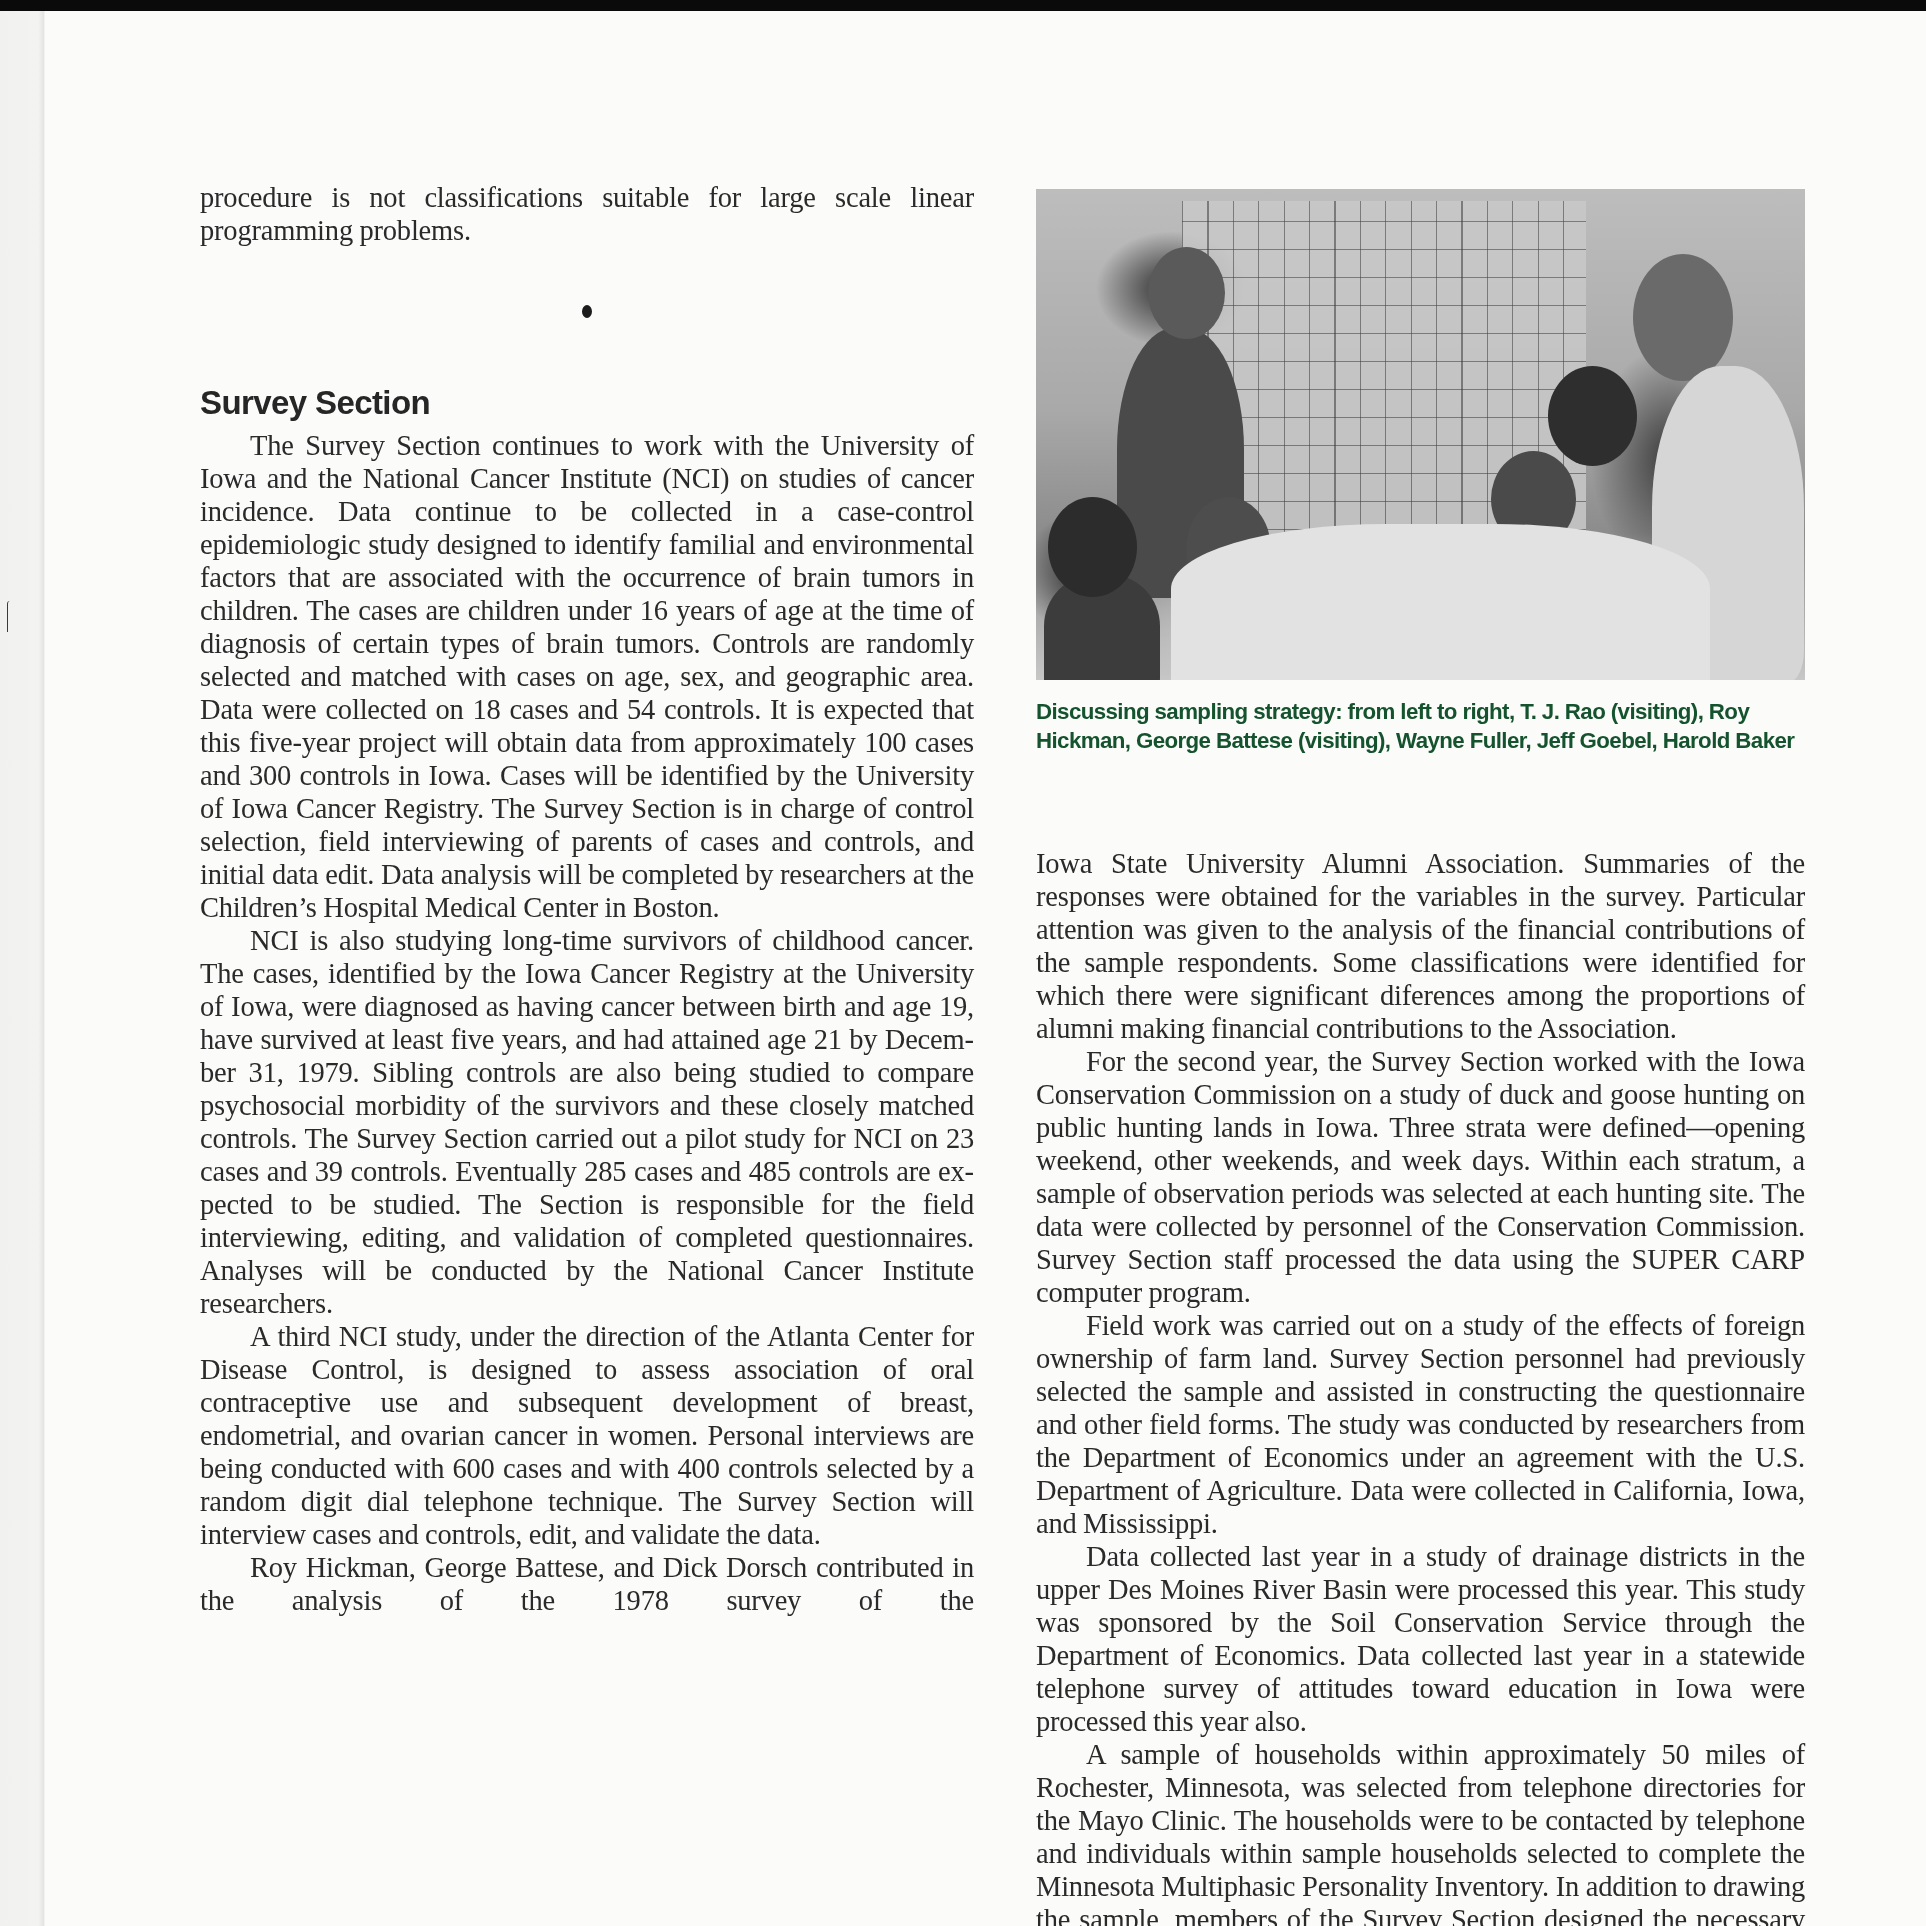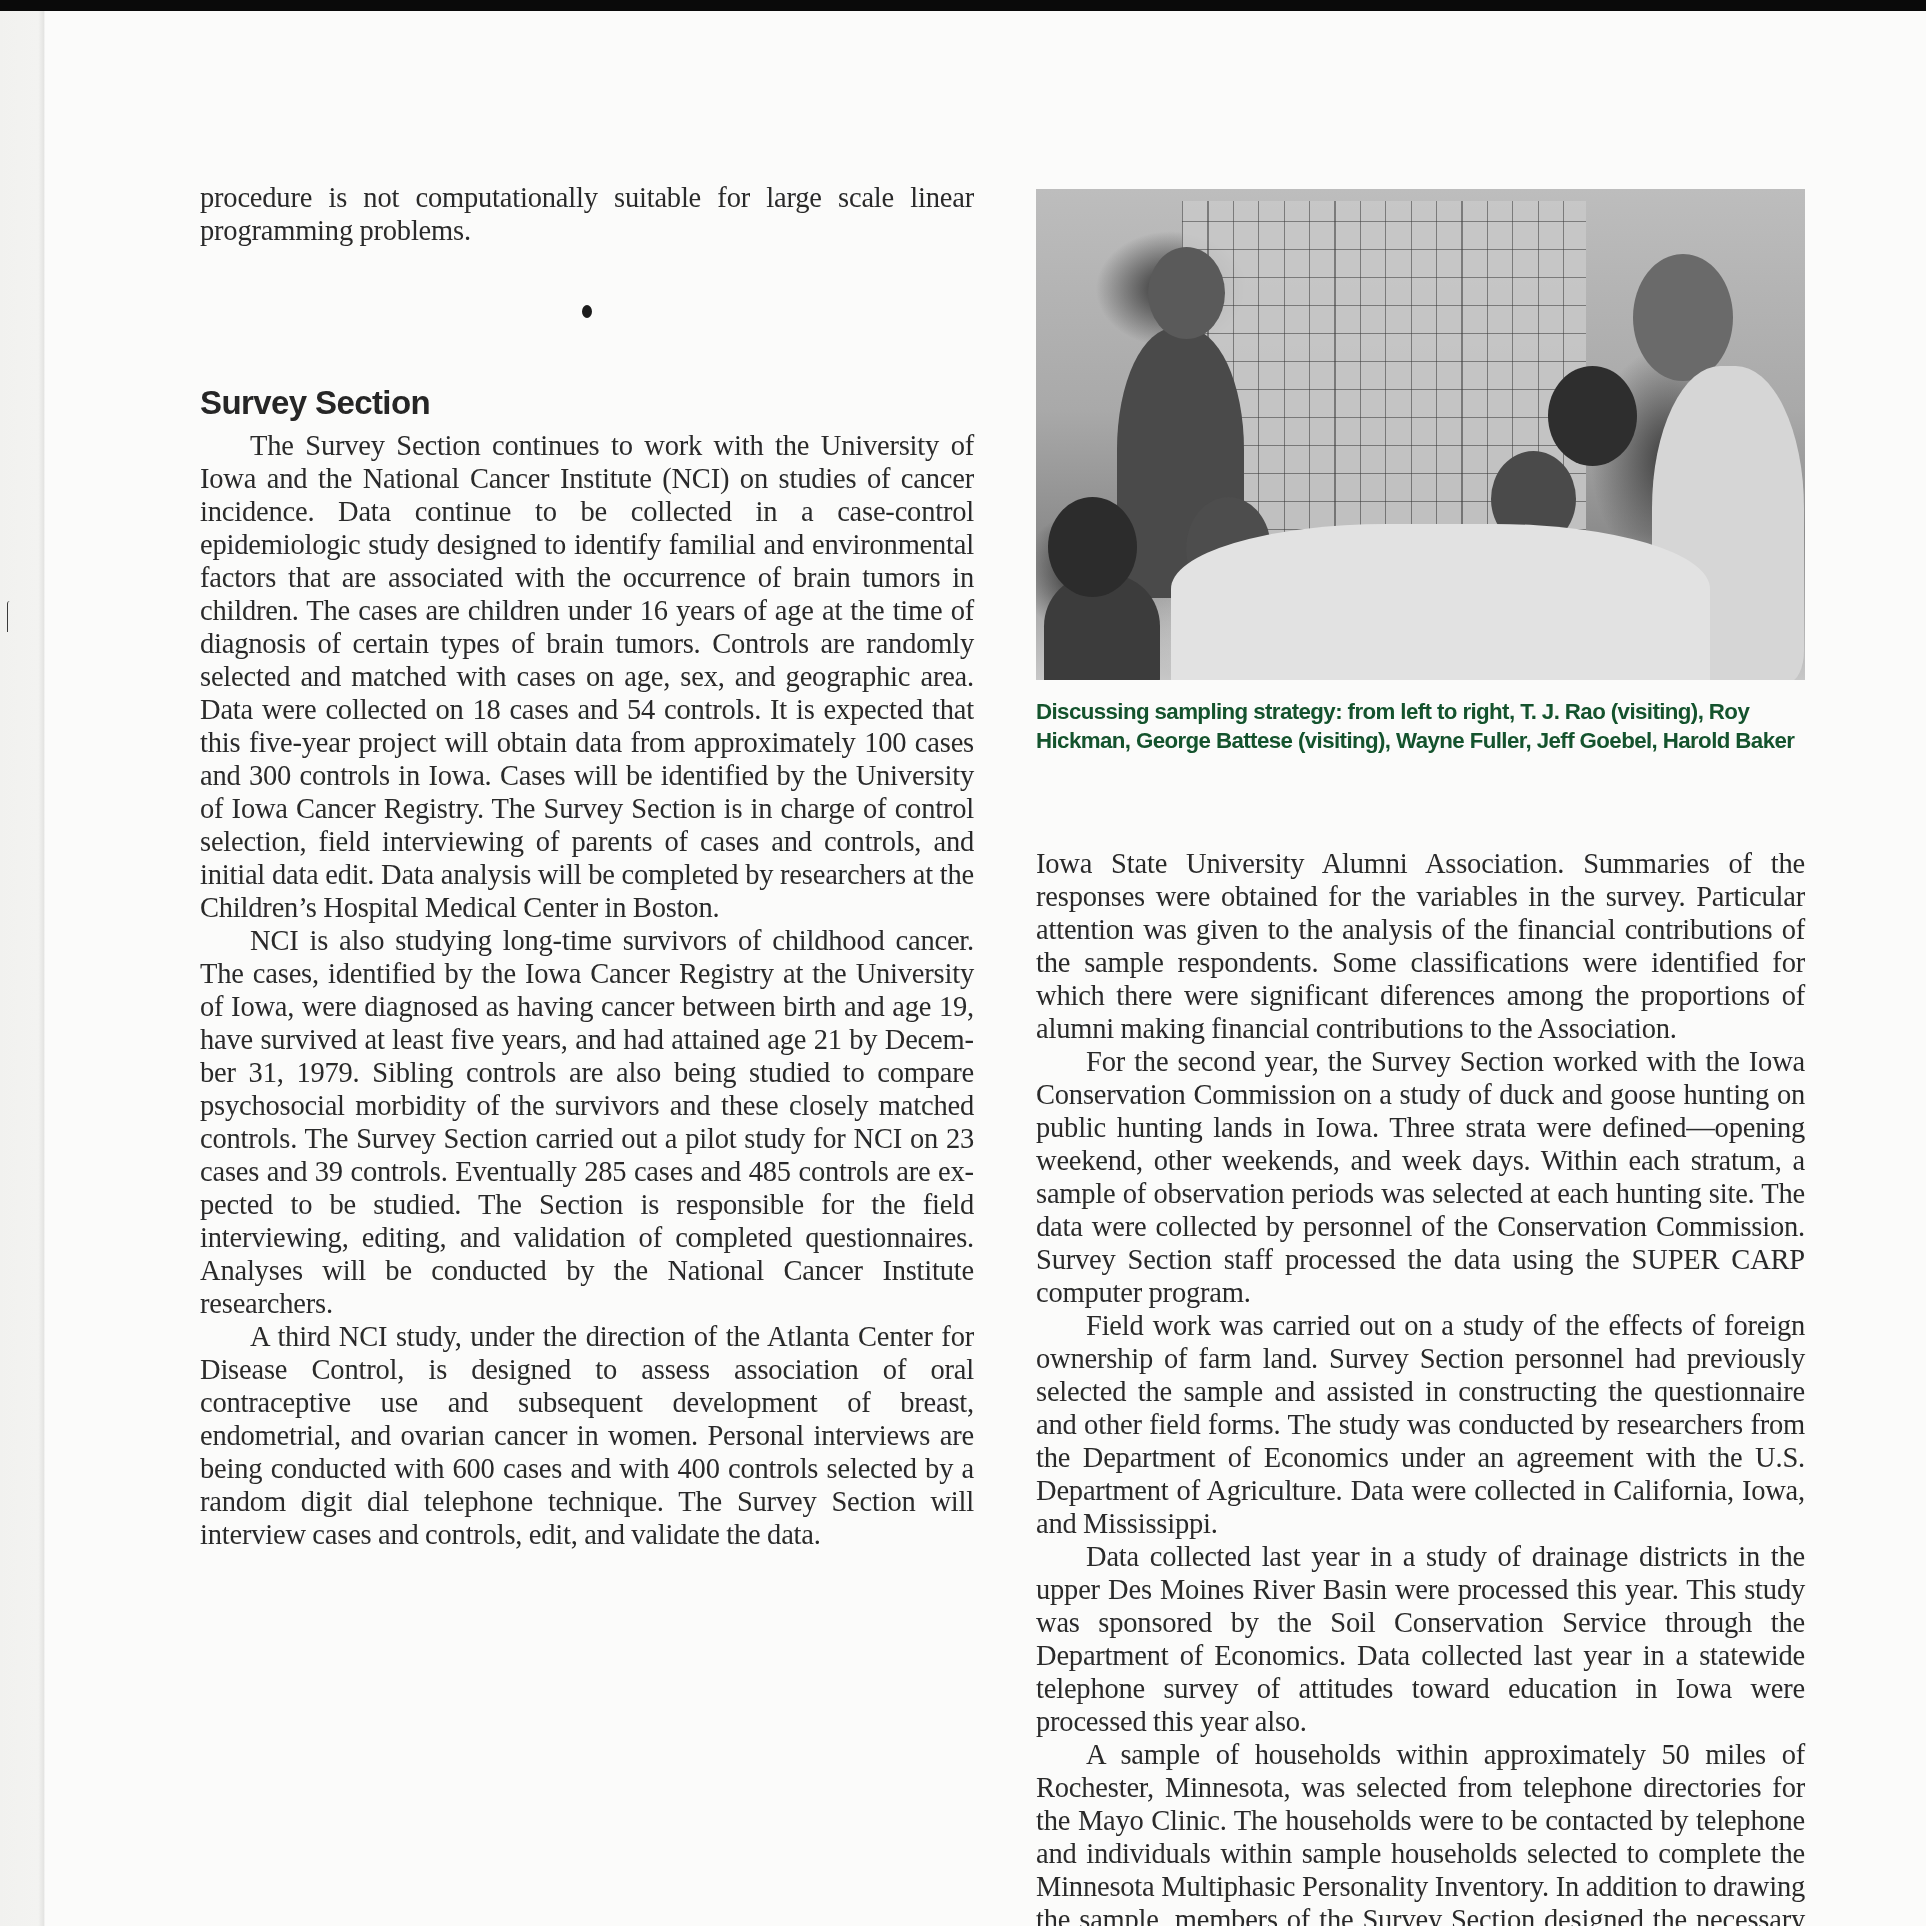--- a/index.html
+++ b/index.html
@@ -60,32 +60,33 @@
   }
 </style>
 </head>
 <body>
 
 <div class="top-band"></div>
 <div class="gutter-fold"></div>
 <div class="gutter-mark"></div>
 
 <div class="column col-left">
-  <p class="body-text no-indent">procedure is not computationally suitable for large scale linear programming problems.</p>
+  <p class="body-text no-indent">procedure is not classifications suitable for large scale linear programming problems.</p>
 
   <div class="bullet">
     <span></span>
   </div>
 
 
   <h2 class="section-heading">Survey Section</h2>
 
   <p class="body-text indent">The Survey Section continues to work with the Uni­versity of Iowa and the National Cancer Institute (NCI) on studies of cancer incidence. Data continue to be collected in a case-control epidemiologic study de­signed to identify familial and environmental factors that are associated with the occurrence of brain tumors in children. The cases are children under 16 years of age at the time of diagnosis of certain types of brain tumors. Controls are randomly selected and matched with cases on age, sex, and geographic area. Data were collected on 18 cases and 54 controls. It is expected that this five-year project will obtain data from approx­imately 100 cases and 300 controls in Iowa. Cases will be identified by the University of Iowa Cancer Registry. The Survey Section is in charge of control selection, field interviewing of parents of cases and controls, and initial data edit. Data analysis will be completed by researchers at the Children’s Hospital Medical Center in Boston.</p>
   <p class="body-text indent">NCI is also studying long-time survivors of child­hood cancer. The cases, identified by the Iowa Cancer Registry at the University of Iowa, were diagnosed as having cancer between birth and age 19, have survived at least five years, and had attained age 21 by Decem­ber 31, 1979. Sibling controls are also being studied to compare psychosocial morbidity of the survivors and these closely matched controls. The Survey Section car­ried out a pilot study for NCI on 23 cases and 39 con­trols. Eventually 285 cases and 485 controls are ex­pected to be studied. The Section is responsible for the field interviewing, editing, and validation of completed questionnaires. Analyses will be conducted by the National Cancer Institute researchers.</p>
   <p class="body-text indent">A third NCI study, under the direction of the Atlan­ta Center for Disease Control, is designed to assess association of oral contraceptive use and subsequent development of breast, endometrial, and ovarian can­cer in women. Personal interviews are being conducted with 600 cases and with 400 controls selected by a random digit dial telephone technique. The Survey Sec­tion will interview cases and controls, edit, and validate the data.</p>
+  <p class="body-text indent" style="text-align-last: justify;">Roy Hickman, George Battese, and Dick Dorsch contributed in the analysis of the 1978 survey of the</p>
 </div>
 
 <div class="photo" title="Group of seven men gathered around a large map on a table with a wall map of Iowa behind them">
   <div class="map-wall"></div>
   <div class="person" style="left:81px; top:139px; width:127px; height:270px;"></div>
   <div class="head" style="left:112px; top:58px; width:77px; height:92px;"></div>
   <div class="person" style="left:7.7px; top:385px; width:116px; height:116px; background:#3c3c3c;"></div>
   <div class="head" style="left:11.6px; top:308px; width:89px; height:100px; background:#2c2c2c;"></div>
   <div class="head" style="left:150px; top:308px; width:85px; height:104px; background:#4d4d4d;"></div>
   <div class="head" style="left:455px; top:262px; width:85px; height:96px; background:#4a4a4a;"></div>

